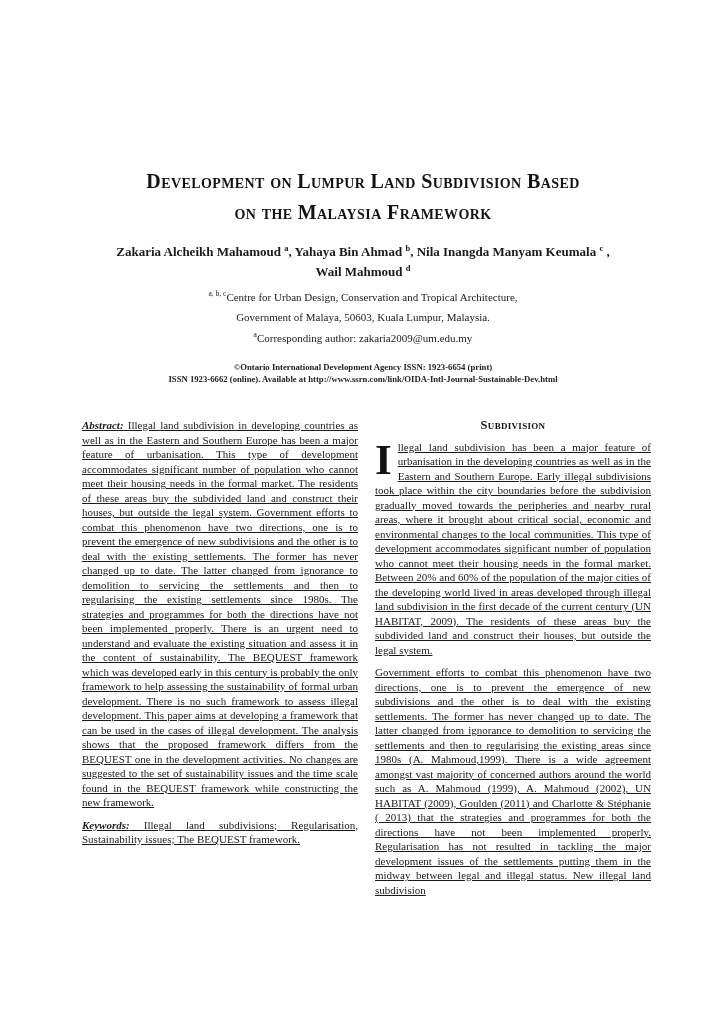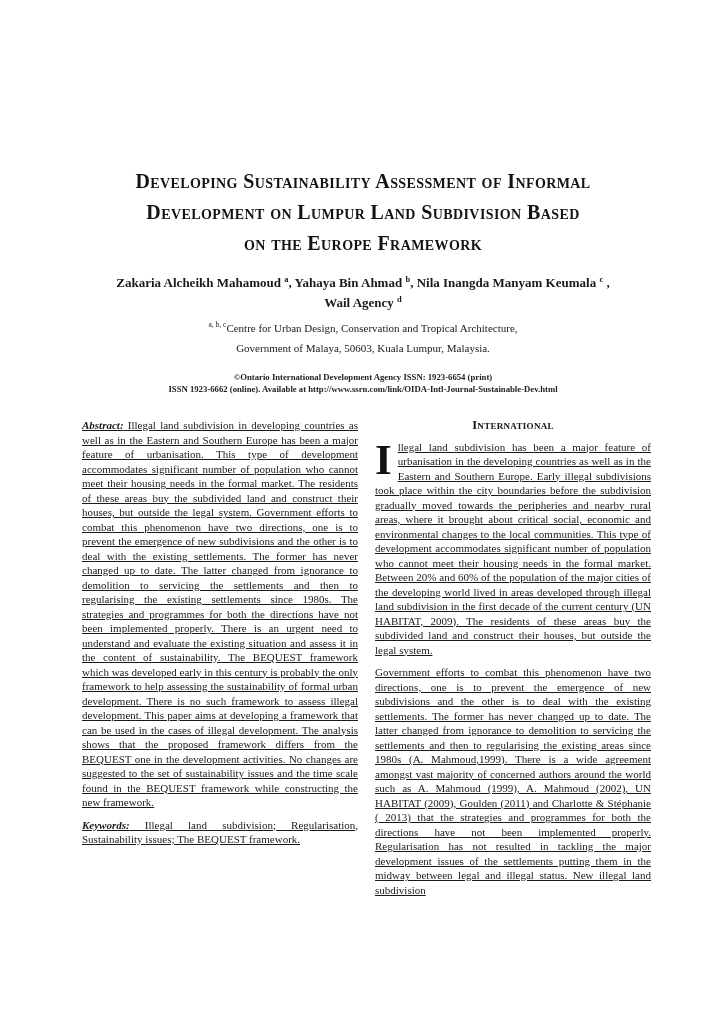--- a/index.html
+++ b/index.html
@@ -46,50 +46,50 @@
   }
 </style>
 </head>
 <body>
 
 <div class="page">
 
   <div class="head">
 
     <div class="title">
-      <div>Developing Sustainability Assessment of Informal</div>
       <div>Development on Lumpur Land Subdivision Based</div>
-      <div>on the Europe Framework</div>
+      <div>on the Malaysia Framework</div>
     </div>
 
     <div class="authors">
       <div><span>Zakaria Alcheikh Mahamoud </span><sup>a</sup><span>, Yahaya Bin Ahmad </span><sup>b</sup><span>, Nila Inangda Manyam Keumala </span><sup>c</sup><span> ,</span></div>
-      <div><span>Wail Agency </span><sup>d</sup></div>
+      <div><span>Wail Mahmoud </span><sup>d</sup></div>
     </div>
 
     <div class="affiliations">
       <div><sup>a, b, c</sup><span>Centre for Urban Design, Conservation and Tropical Architecture,</span></div>
       <div><sup></sup><span>Government of Malaya, 50603, Kuala Lumpur, Malaysia.</span></div>
+      <div><sup>a</sup><span>Corresponding author: zakaria2009@um.edu.my</span></div>
     </div>
 
     <div class="imprint">
       <div>©Ontario International Development Agency ISSN: 1923-6654 (print)</div>
       <div>ISSN 1923-6662 (online). Available at http://www.ssrn.com/link/OIDA-Intl-Journal-Sustainable-Dev.html</div>
     </div>
 
   </div>
 
   <div class="cols">
 
     <div class="col">
       <p><span class="lead-label">Abstract:</span><span> Illegal land subdivision in developing countries as well as in the Eastern and Southern Europe has been a major feature of urbanisation. This type of development accommodates significant number of population who cannot meet their housing needs in the formal market. The residents of these areas buy the subdivided land and construct their houses, but outside the legal system. Government efforts to combat this phenomenon have two directions, one is to prevent the emergence of new subdivisions and the other is to deal with the existing settlements. The former has never changed up to date. The latter changed from ignorance to demolition to servicing the settlements and then to regularising the existing settlements since 1980s. The strategies and programmes for both the directions have not been implemented properly. There is an urgent need to understand and evaluate the existing situation and assess it in the content of sustainability. The BEQUEST framework which was developed early in this century is probably the only framework to help assessing the sustainability of formal urban development. There is no such framework to assess illegal development. This paper aims at developing a framework that can be used in the cases of illegal development. The analysis shows that the proposed framework differs from the BEQUEST one in the development activities. No changes are suggested to the set of sustainability issues and the time scale found in the BEQUEST framework while constructing the new framework.</span></p>
-      <p><span class="lead-label">Keywords:</span><span> Illegal land subdivision; Regularisation, Sustainability issues; The BEQUEST framework.</span></p>
+      <p><span class="lead-label">Keywords:</span><span> Illegal land subdivisions; Regularisation, Sustainability issues; The BEQUEST framework.</span></p>
     </div>
 
     <div class="col">
-      <div class="sec-heading">International</div>
+      <div class="sec-heading">Subdivision</div>
       <p><span class="dropcap">I</span><span>llegal land subdivision has been a major feature of urbanisation in the developing countries as well as in the Eastern and Southern Europe. Early illegal subdivisions took place within the city boundaries before the subdivision gradually moved towards the peripheries and nearby rural areas, where it brought about critical social, economic and environmental changes to the local communities. This type of development accommodates significant number of population who cannot meet their housing needs in the formal market. Between 20% and 60% of the population of the major cities of the developing world lived in areas developed through illegal land subdivision in the first decade of the current century (UN HABITAT, 2009). The residents of these areas buy the subdivided land and construct their houses, but outside the legal system.</span></p>
       <p>Government efforts to combat this phenomenon have two directions, one is to prevent the emergence of new subdivisions and the other is to deal with the existing settlements. The former has never changed up to date. The latter changed from ignorance to demolition to servicing the settlements and then to regularising the existing areas since 1980s (A. Mahmoud,1999). There is a wide agreement amongst vast majority of concerned authors around the world such as A. Mahmoud (1999), A. Mahmoud (2002), UN HABITAT (2009), Goulden (2011) and Charlotte &amp; Stéphanie ( 2013) that the strategies and programmes for both the directions have not been implemented properly. Regularisation has not resulted in tackling the major development issues of the settlements putting them in the midway between legal and illegal status. New illegal land subdivision</p>
     </div>
 
   </div>
 
 </div>
 
 </body></html>

